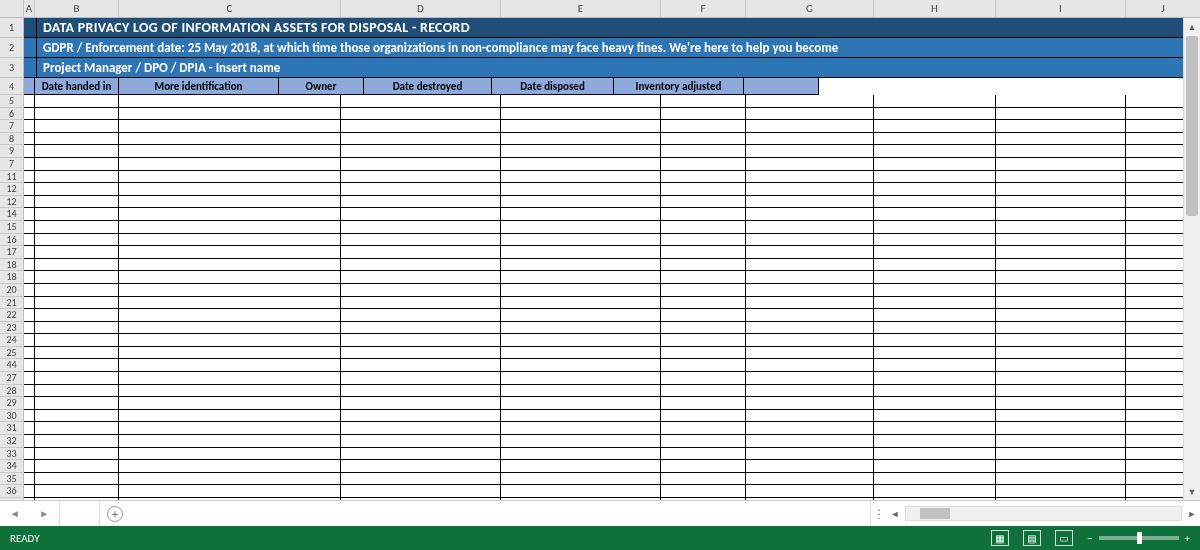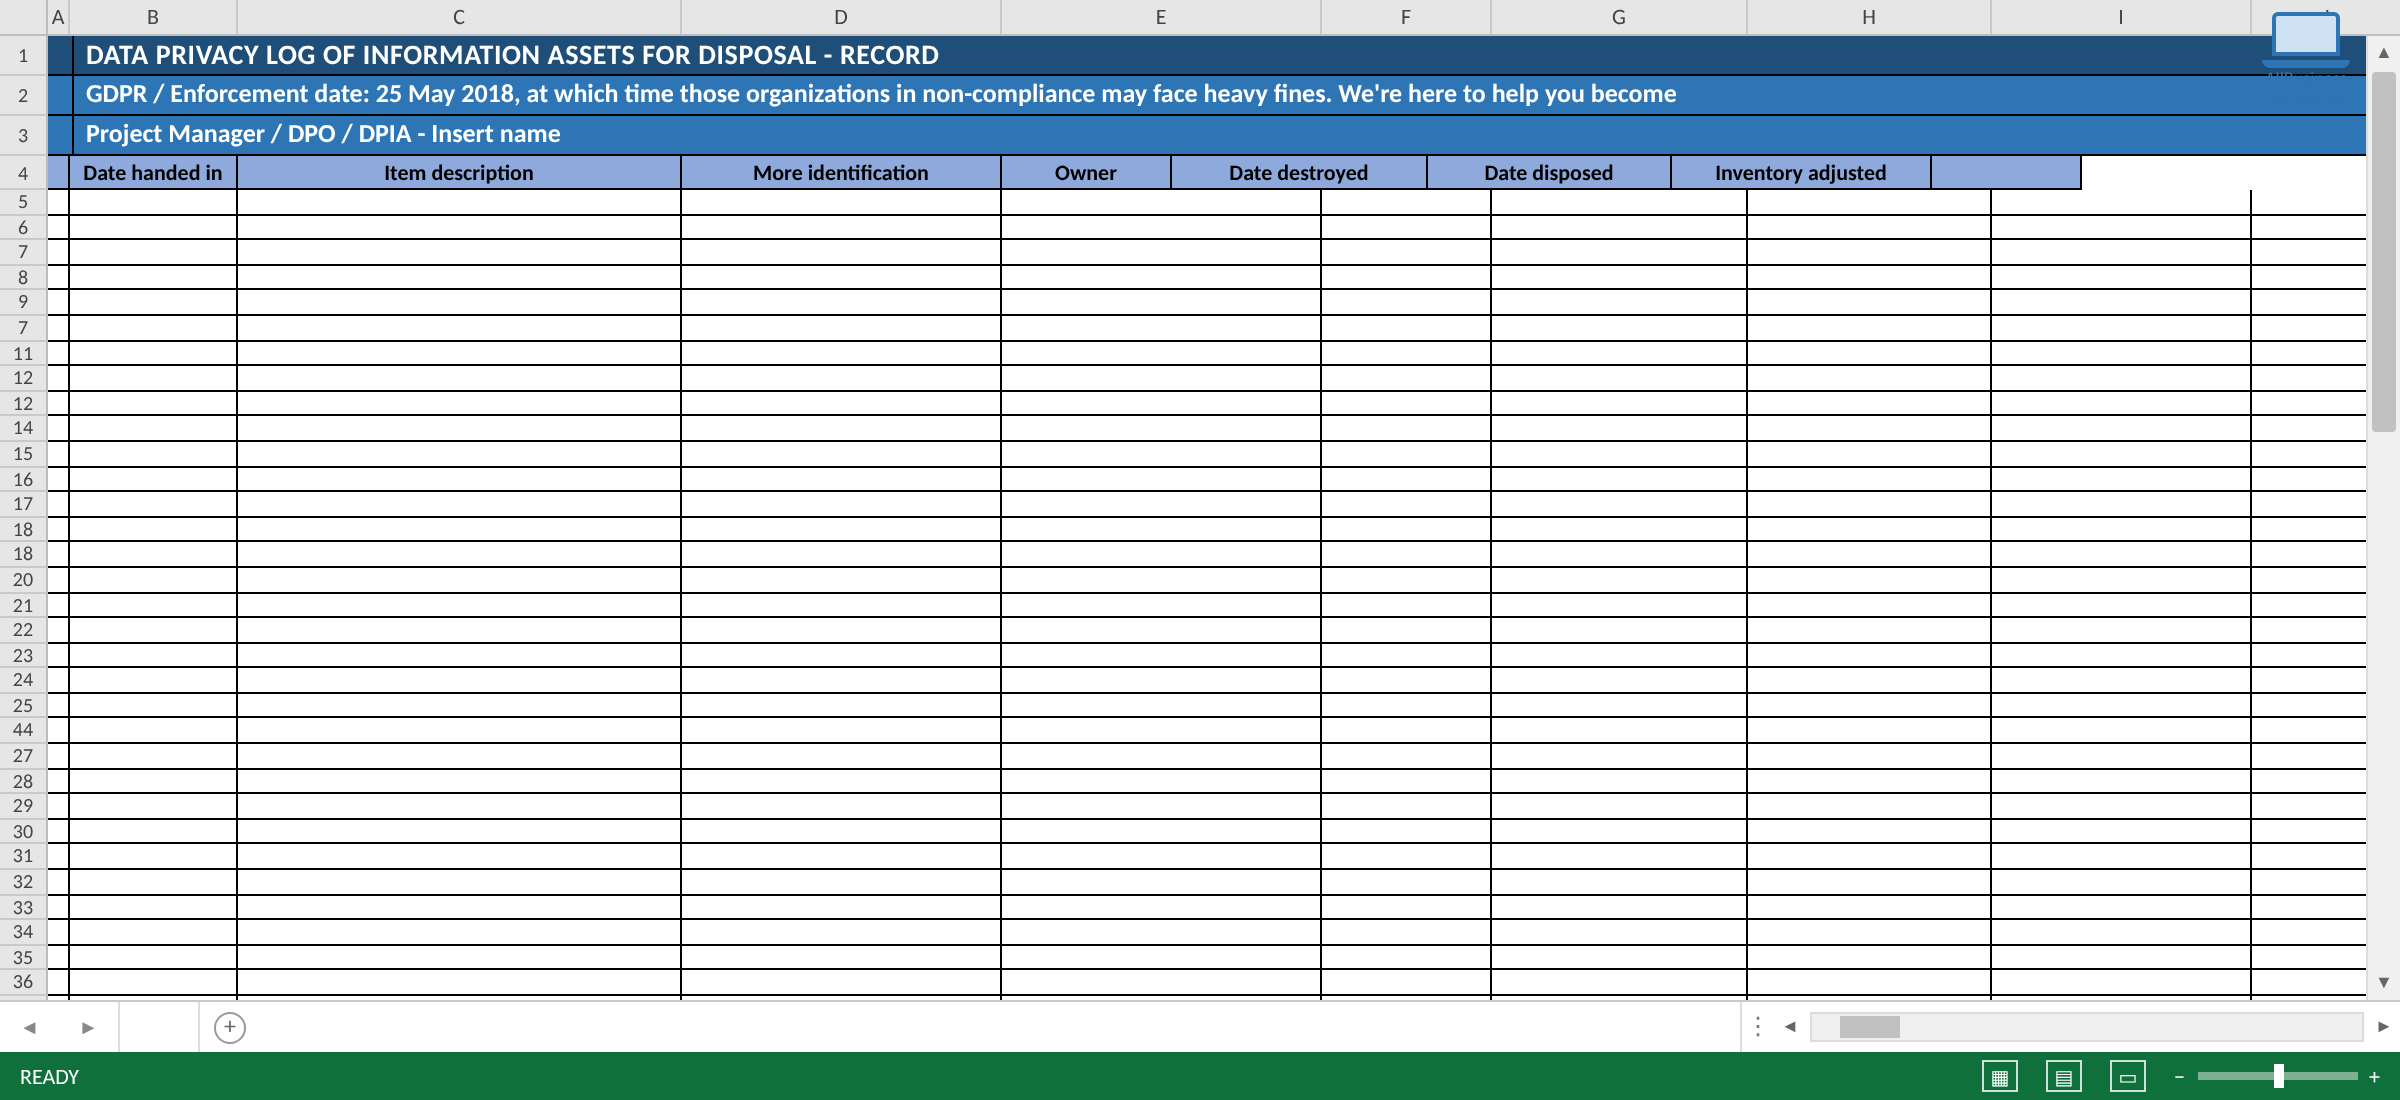--- a/index.html
+++ b/index.html
@@ -221,23 +221,20 @@
           <div class="banner mid2" style="width: 11px; height: 20px;"></div>
           <div class="banner mid2" style="width: 1166px; height: 20px;">
             <span>Project Manager / DPO / DPIA -  Insert name</span>
           </div>
         </div>
         <div class="row" style="height: 17px;">
           <div class="th" style="width: 11px; height: 17px;"></div>
           <div class="th" style="width: 84px; height: 17px;">
             <span>Date handed in</span>
           </div>
-          <div class="th" style="width: 222px; height: 17px;">
-            <span>Item description</span>
-          </div>
           <div class="th" style="width: 160px; height: 17px;">
             <span>More identification</span>
           </div>
           <div class="th" style="width: 85px; height: 17px;">
             <span>Owner</span>
           </div>
           <div class="th" style="width: 128px; height: 17px;">
             <span>Date destroyed</span>
           </div>
           <div class="th" style="width: 122px; height: 17px;">
@@ -647,26 +644,20 @@
           <div class="cell" style="width: 75px; height: 12.6px;"></div>
         </div>
       </div>
 
     <div class="vscroll">
       <div class="up">▲</div>
       <div class="thumb"></div>
       <div class="down">▼</div>
     </div>
 
-    <div class="logo">
-      <div class="lap"></div>
-      <div class="base"></div>
-      <div>AllBusiness</div>
-      <div>Templates</div>
-    </div>
 
   </div>
 
   <div class="tabbar">
     <div class="nav">
       <span>◄</span>
       <span>►</span>
     </div>
     <div style="width:40px;border-right:1px solid #dcdcdc;"></div>
     <div class="addsheet">

